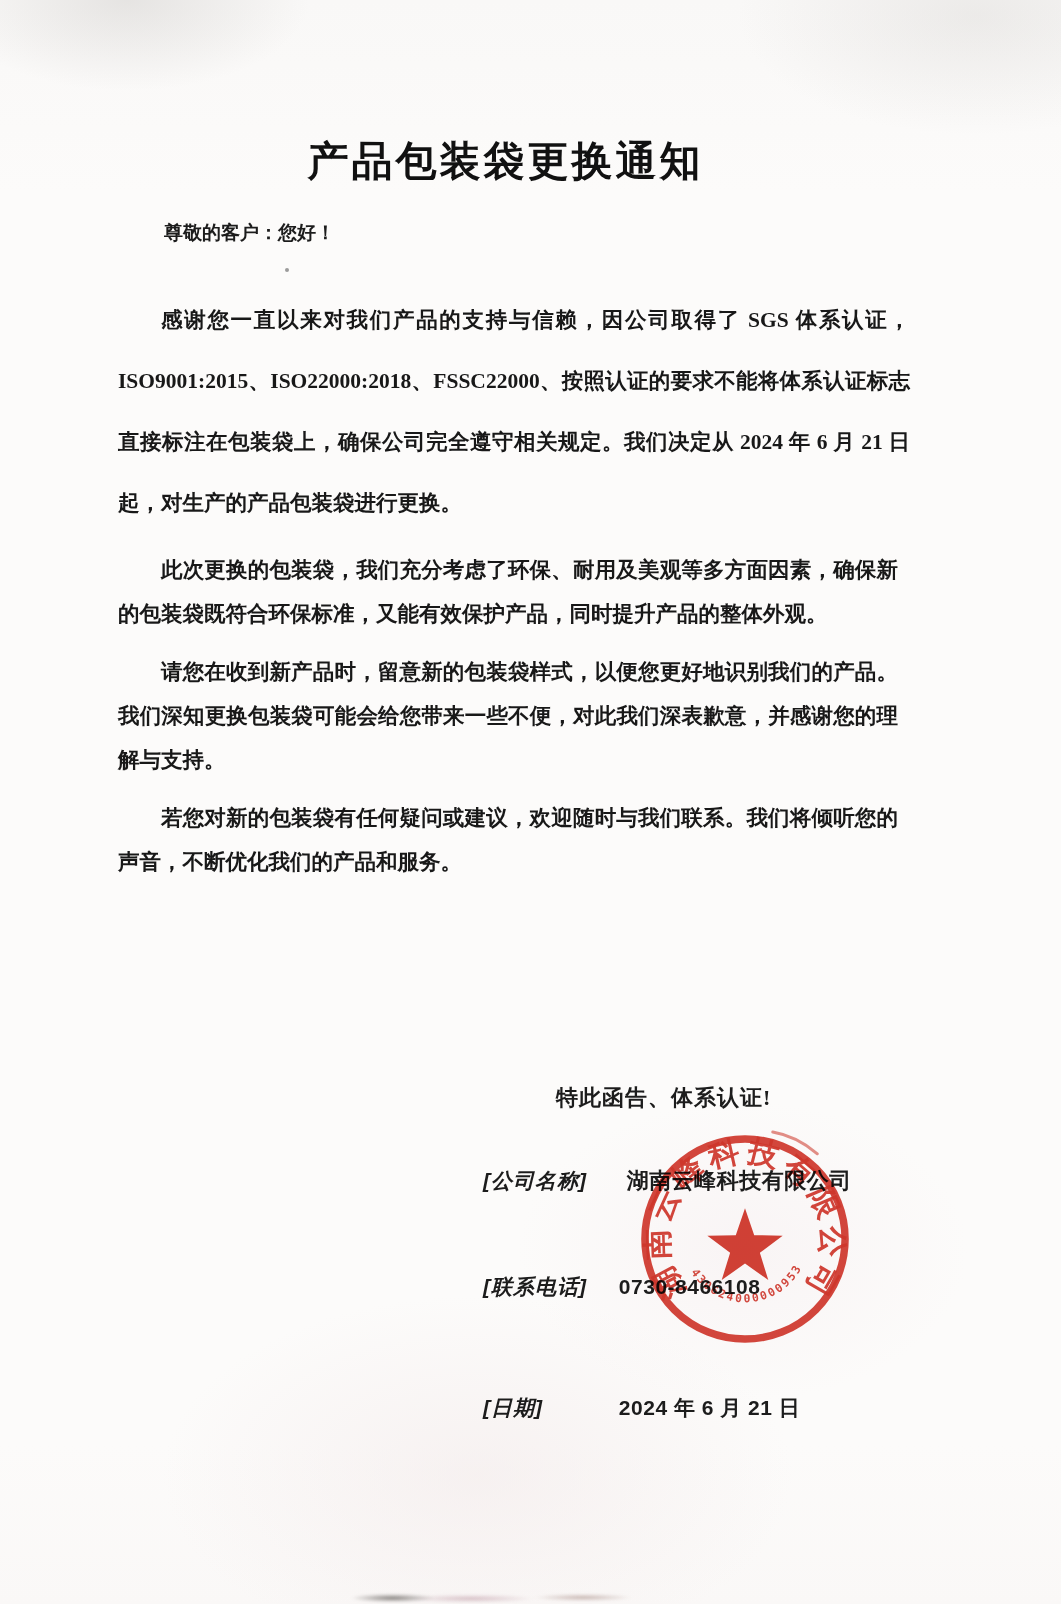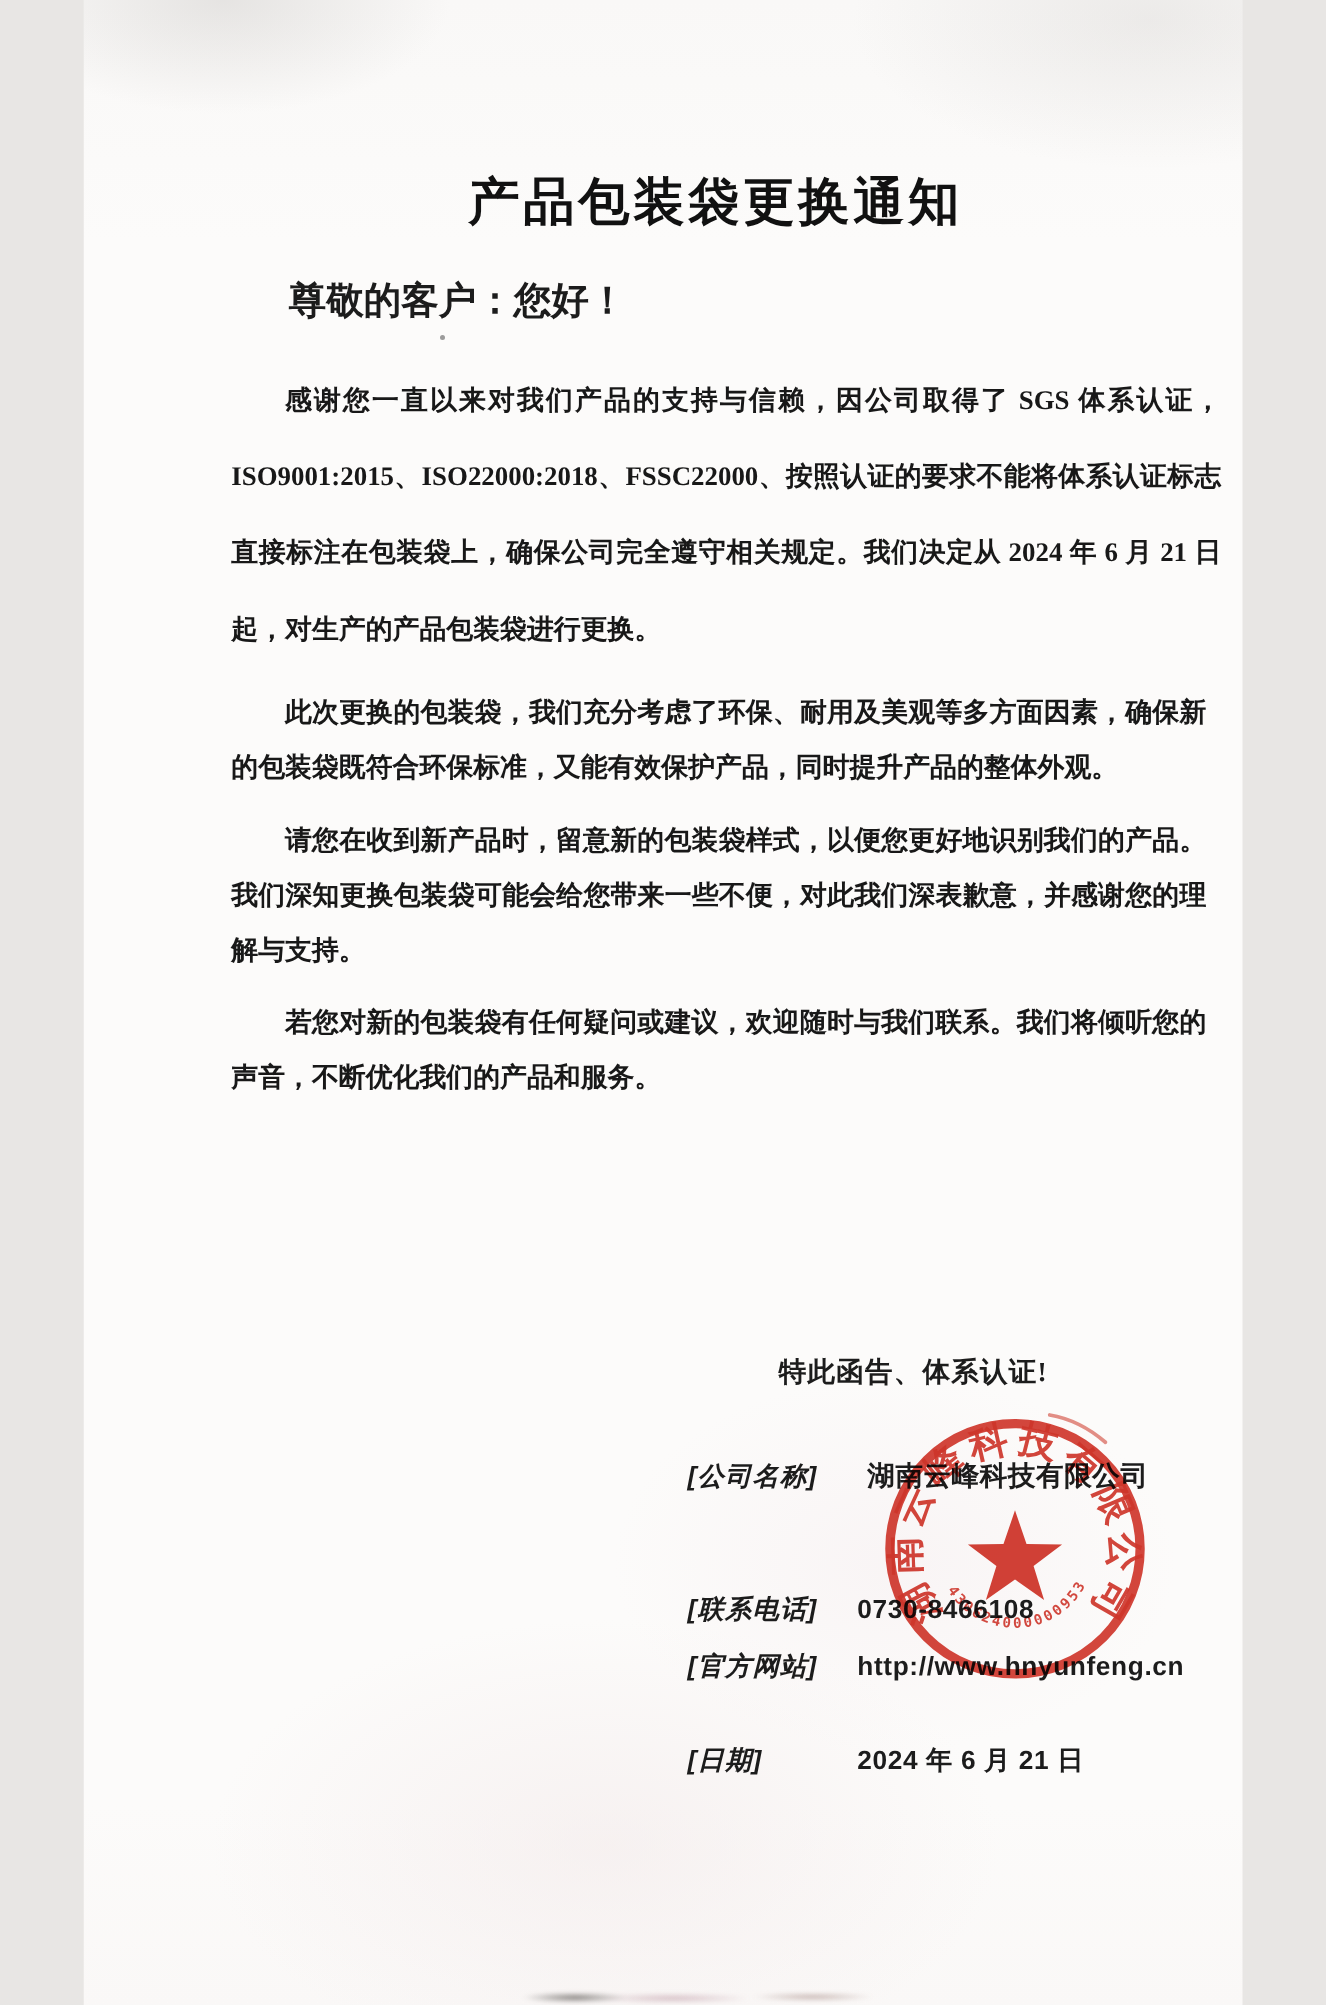--- a/index.html
+++ b/index.html
@@ -1,39 +1,39 @@
 <!DOCTYPE html>
 <html><head>
 <meta charset="utf-8">
 <style>
   html,body { margin:0; padding:0; background:#e8e6e4; }
   .page {
     position:relative;
-    width:927px; height:1604px;
+    width:1061px; height:1604px;
     margin:0 auto;
     overflow:hidden;
     color:#1c1c1c;
     font-family:"Liberation Sans", sans-serif;
     background:
       radial-gradient(260px 130px at 12% 0%, rgba(198,195,192,.38), transparent 70%),
       radial-gradient(340px 170px at 92% 1%, rgba(205,202,199,.30), transparent 70%),
       radial-gradient(420px 240px at 45% 92%, rgba(242,233,233,.55), transparent 75%),
       radial-gradient(300px 200px at 70% 78%, rgba(246,238,240,.5), transparent 75%),
       linear-gradient(#f9f8f7, #fcfbfa 12%, #fcfbfa 90%, #faf8f7);
   }
   .doc-title {
     position:absolute; top:134px; left:0; width:1011px;
     text-align:center;
     font-size:41px; font-weight:700; letter-spacing:3px;
     font-family:"Liberation Serif", serif;
     color:#111;
   }
   .greeting {
     position:absolute; top:220px; left:164px;
-    font-size:30px; font-weight:700;
+    font-size:19px; font-weight:700;
     font-family:"Liberation Serif", serif;
   }
   .body-block {
     position:absolute; top:290px; left:118px; width:792px;
     font-size:21.5px; font-weight:700;
     font-family:"Liberation Serif", serif;
     text-align:justify;
     color:#181818;
   }
   .para { text-indent:2em; margin:14px 12px 0 0; line-height:44px; }
@@ -90,24 +90,20 @@
   <div class="closing">特此函告、体系认证!</div>
 
   <div class="info-row row-company">
     <span class="lbl">[公司名称]</span>
     <span class="val">湖南云峰科技有限公司</span>
   </div>
   <div class="info-row row-phone">
     <span class="lbl">[联系电话]</span>
     <span class="val">0730-8466108</span>
   </div>
-  <div class="info-row row-site">
-    <span class="lbl">[官方网站]</span>
-    <span class="val">http://www.hnyunfeng.cn</span>
-  </div>
   <div class="info-row row-date">
     <span class="lbl">[日期]</span>
     <span class="val">2024 年 6 月 21 日</span>
   </div>
 
   <svg class="seal" viewBox="0 0 220 220" xmlns="http://www.w3.org/2000/svg">
     <defs>
       <path id="seal-text-arc" d="M 52.9 163.2 A 78 78 0 0 1 110 32 A 78 78 0 0 1 167.0 163.2" fill="none"></path>
       <path id="seal-num-arc" d="M 53.5 140 A 64 64 0 0 0 166.5 140" fill="none"></path>
     </defs>

